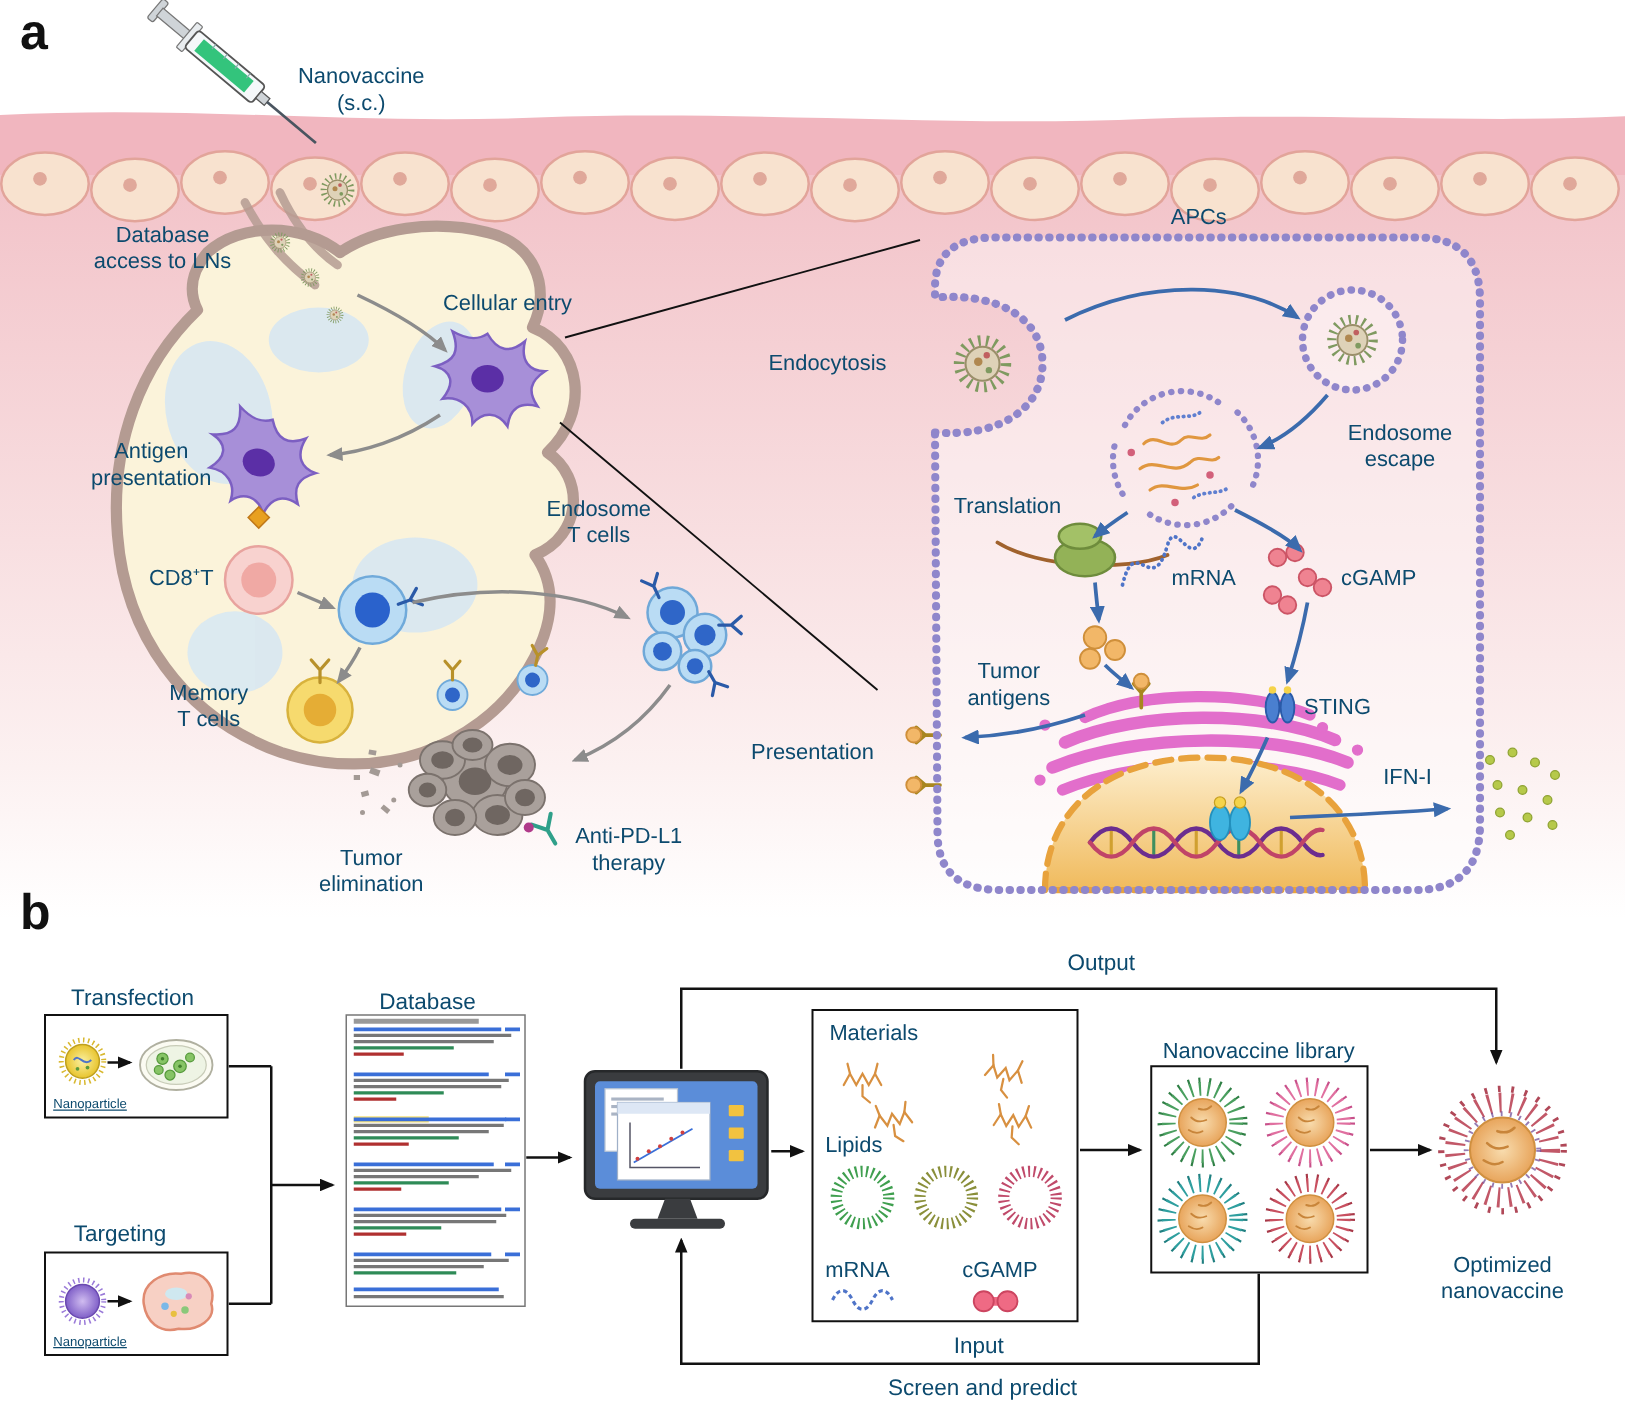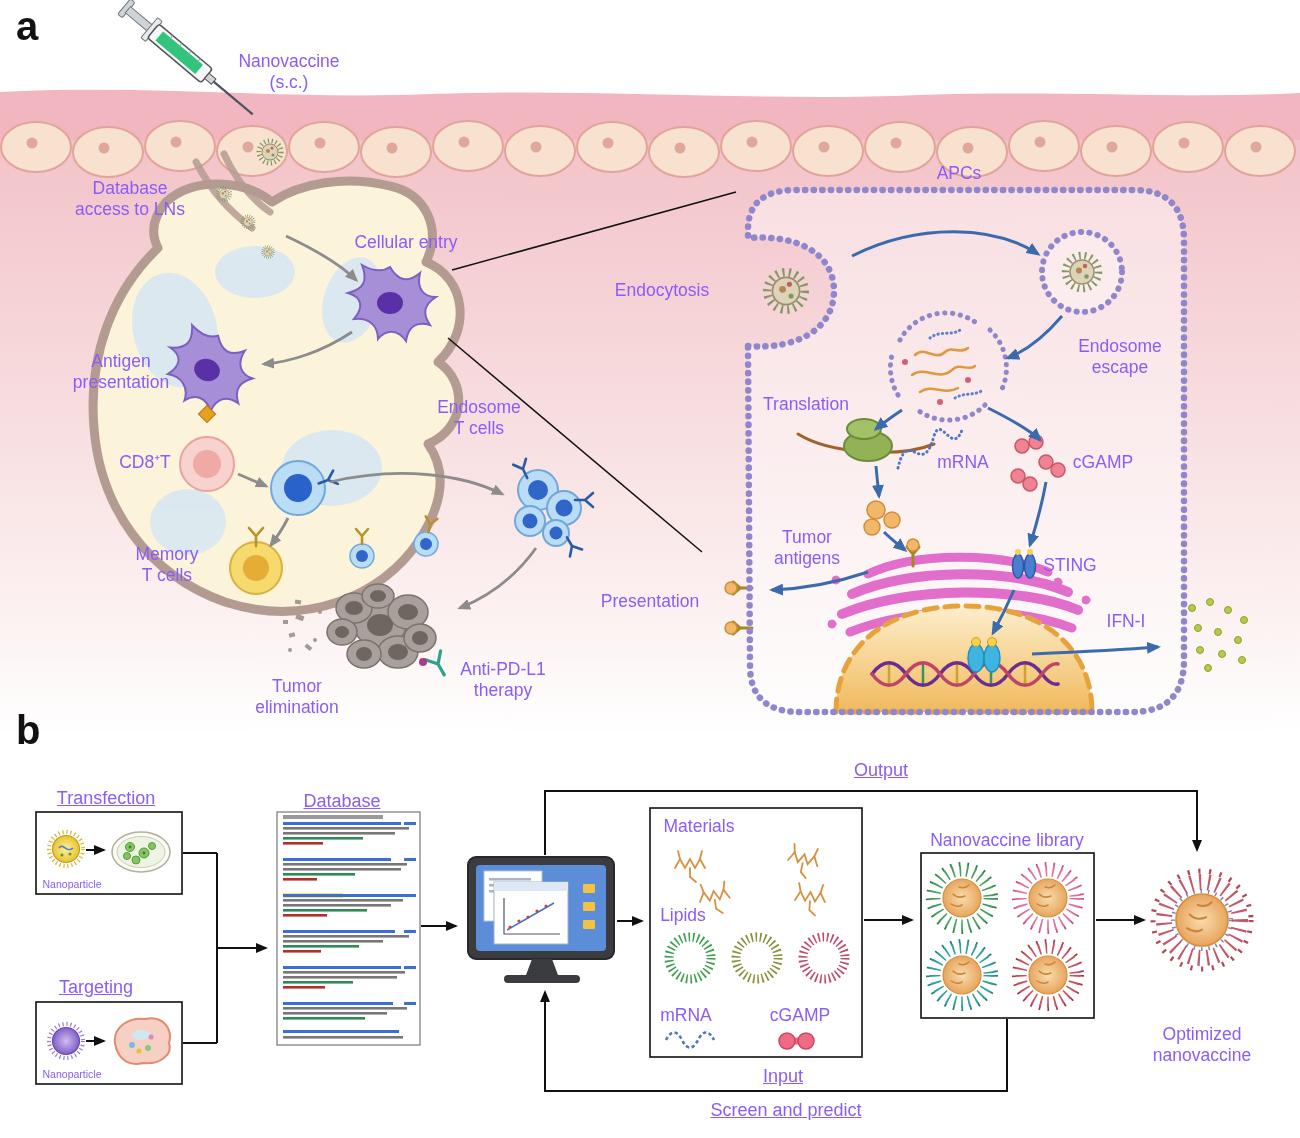--- a/index.html
+++ b/index.html
@@ -1,22 +1,22 @@
 <!DOCTYPE html>
 <html><head>
 <meta charset="utf-8">
 <style>
   html,body{margin:0;padding:0;background:#fff;}
   .fig{position:relative;width:1300px;height:1138px;background:#fff;overflow:hidden;
        font-family:"Liberation Sans",sans-serif;color:#111;}
   .fig svg{position:absolute;left:0;top:0;}
   .lbl{position:absolute;transform:translate(-50%,-50%);text-align:center;
-       font-size:17.5px;line-height:1.22;white-space:pre-line;color:#8b5cf6;}
-  .b18{font-size:18px;text-decoration:underline;}
-  .sm{font-size:10.5px;}
+       font-size:17.5px;line-height:1.22;white-space:pre-line;color:#0c4a6e;}
+  .b18{font-size:18px;}
+  .sm{font-size:10.5px;text-decoration:underline;}
   .plabel{position:absolute;font-weight:700;font-size:40px;color:#111;}
 </style>
 </head>
 <body>
 
 <div class="fig">
 
 <svg width="1300" height="1138" viewBox="0 0 1300 1138">
   <defs>
     <linearGradient id="gDermis" x1="0" y1="0" x2="0" y2="1">
@@ -564,19 +564,19 @@
 <div class="lbl b18" style="left:106px;top:799px">Transfection</div>
 <div class="lbl sm" style="left:72px;top:884px">Nanoparticle</div>
 <div class="lbl b18" style="left:96px;top:988px">Targeting</div>
 <div class="lbl sm" style="left:72px;top:1074px">Nanoparticle</div>
 <div class="lbl b18" style="left:342px;top:802px">Database</div>
 <div class="lbl" style="left:699px;top:827px">Materials</div>
 <div class="lbl" style="left:683px;top:916px">Lipids</div>
 <div class="lbl" style="left:686px;top:1016px">mRNA</div>
 <div class="lbl" style="left:800px;top:1016px">cGAMP</div>
 <div class="lbl" style="left:1007px;top:841px">Nanovaccine library</div>
-<div class="lbl" style="left:1202px;top:1045px">Optimized
+<div class="lbl" style="left:1202px;top:1023px">Optimized
 nanovaccine</div>
 <div class="lbl b18" style="left:881px;top:771px">Output</div>
 <div class="lbl b18" style="left:783px;top:1077px">Input</div>
 <div class="lbl b18" style="left:786px;top:1111px">Screen and predict</div>
 
 </div>
 
 </body></html>

